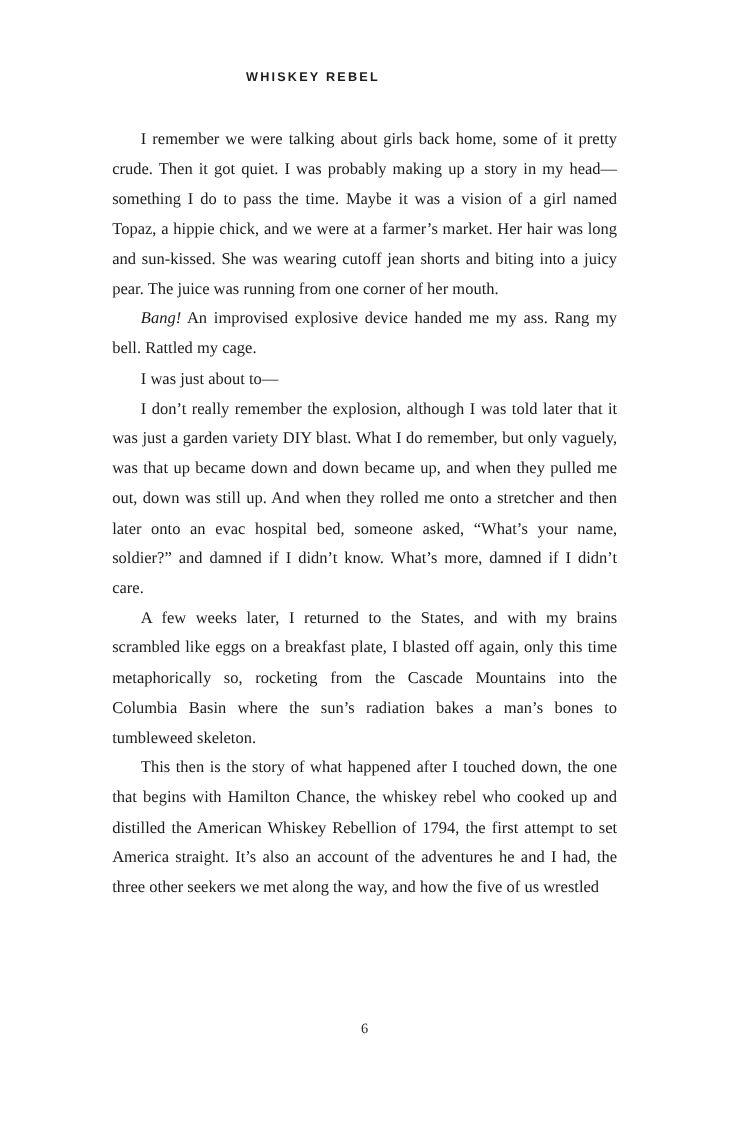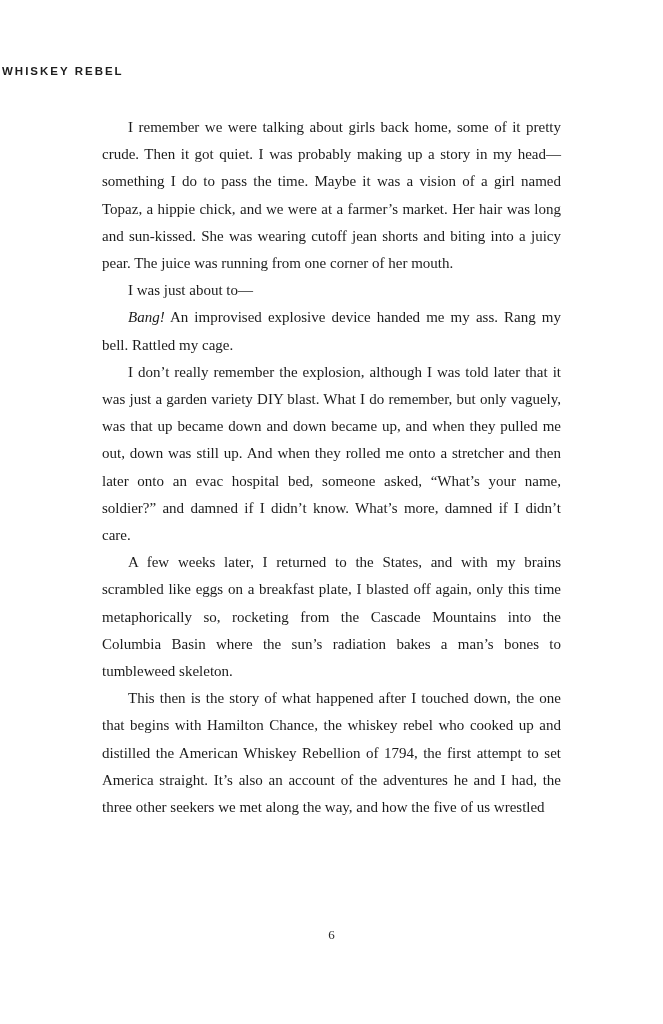--- a/index.html
+++ b/index.html
@@ -18,21 +18,21 @@
     overflow: hidden;
     -webkit-font-smoothing: antialiased;
   }
 
   
   .running-head {
     position: absolute;
     top: 66px;
     left: 0;
     width: 567px;
-    text-align: left;
+    text-align: center;
     font-family: "Liberation Sans", sans-serif;
     font-weight: 700;
     font-size: 11.5px;
     letter-spacing: 2.0px;
     color: #1d1d1d;
     text-indent: 2.0px; 
     line-height: 1;
   }
 
   
@@ -82,23 +82,23 @@
 <body>
 
 <div class="page">
 
   <div class="running-head">WHISKEY REBEL</div>
 
   <div class="textblock">
 
     <p class="para">I remember we were talking about girls back home, some of it pretty crude. Then it got quiet. I was probably making up a story in my head—something I do to pass the time. Maybe it was a vision of a girl named Topaz, a hippie chick, and we were at a farmer’s market. Her hair was long and sun-kissed. She was wearing cutoff jean shorts and biting into a juicy pear. The juice was running from one corner of her mouth.</p>
 
+    <p class="para"><i>Bang!</i><span> An improvised explosive device handed me my ass. Rang my bell. Rattled my cage.</span></p>
+
     <p class="para">I was just about to—</p>
-
-    <p class="para"><i>Bang!</i><span> An improvised explosive device handed me my ass. Rang my bell. Rattled my cage.</span></p>
 
     <p class="para">I don’t really remember the explosion, although I was told later that it was just a garden variety DIY blast. What I do remember, but only vaguely, was that up became down and down became up, and when they pulled me out, down was still up. And when they rolled me onto a stretcher and then later onto an evac hospital bed, someone asked, “What’s your name, soldier?” and damned if I didn’t know. What’s more, damned if I didn’t care.</p>
 
     <p class="para">A few weeks later, I returned to the States, and with my brains scrambled like eggs on a breakfast plate, I blasted off again, only this time metaphorically so, rocketing from the Cascade Mountains into the Columbia Basin where the sun’s radiation bakes a man’s bones to tumbleweed skeleton.</p>
 
     <p class="para">This then is the story of what happened after I touched down, the one that begins with Hamilton Chance, the whiskey rebel who cooked up and distilled the American Whiskey Rebellion of 1794, the first attempt to set America straight. It’s also an account of the adventures he and I had, the three other seekers we met along the way, and how the five of us wrestled</p>
 
   </div>
 
   <div class="folio">6</div>

